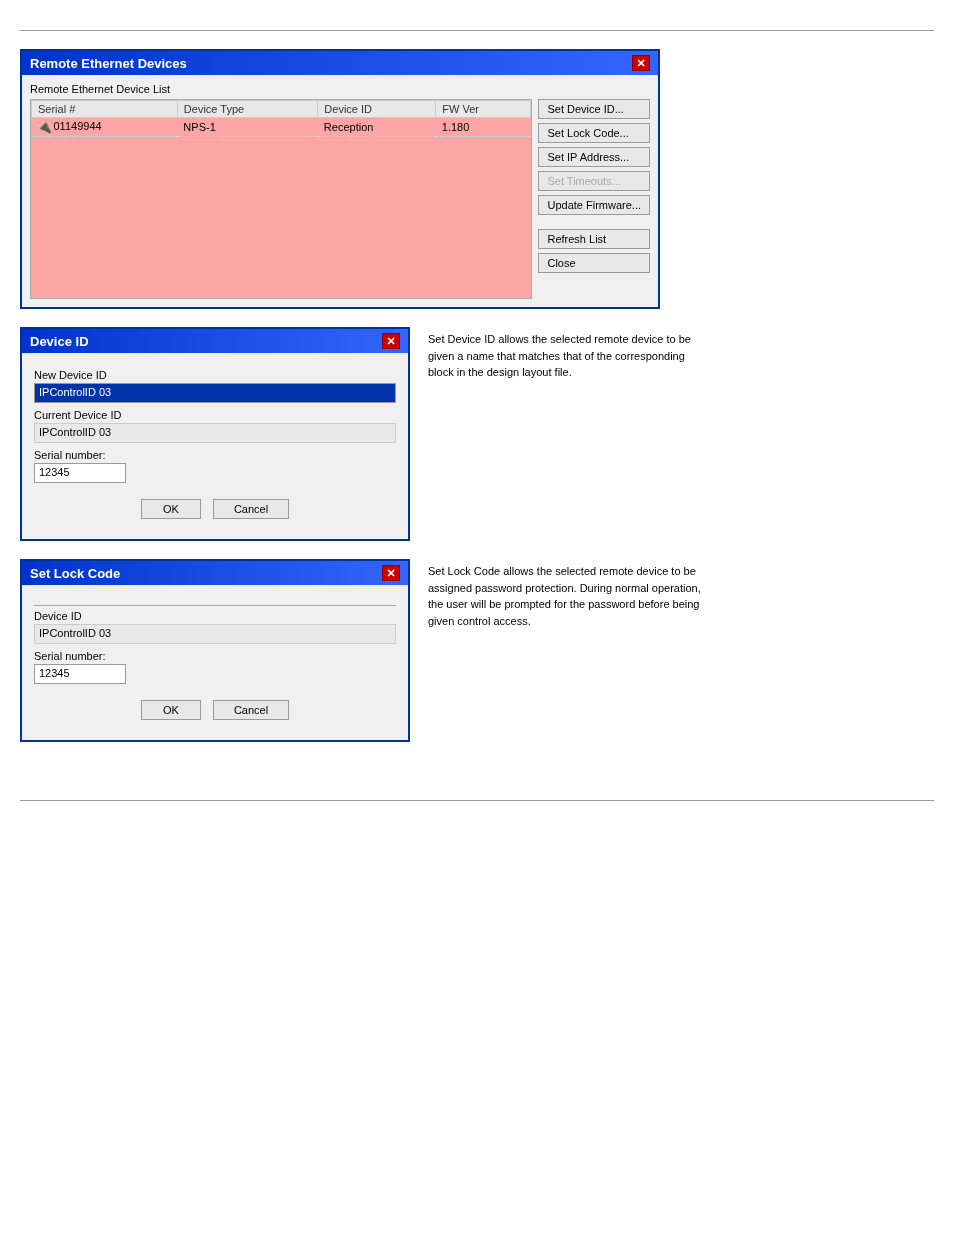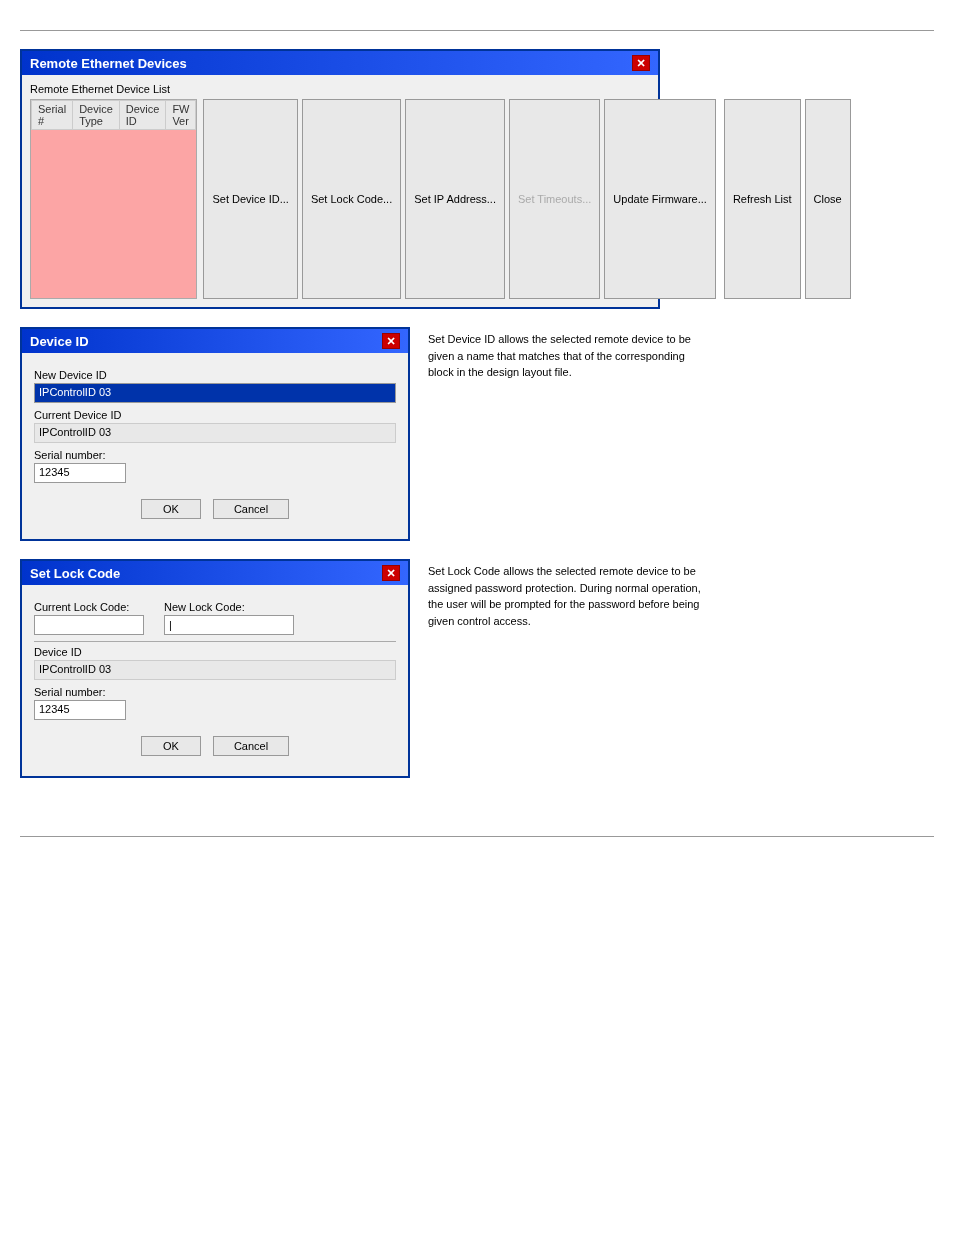--- a/index.html
+++ b/index.html
@@ -113,21 +113,21 @@
     .device-icon {
       display: inline-block;
       width: 14px;
       height: 14px;
       margin-right: 2px;
       vertical-align: middle;
     }
 
     .red-buttons {
       display: flex;
-      flex-direction: row;
+      flex-direction: column;
       gap: 4px;
       min-width: 110px;
     }
 
     .red-buttons button {
       background: #e8e8e8;
       border: 1px solid #999;
       padding: 3px 8px;
       font-size: 11px;
       cursor: pointer;
@@ -286,20 +286,28 @@
           <table class="red-table">
             <thead>
               <tr>
                 <th>Serial #</th>
                 <th>Device Type</th>
                 <th>Device ID</th>
                 <th>FW Ver</th>
               </tr>
             </thead>
             <tbody>
+              <tr class="table-row">
+                <td>
+                  <span class="device-icon" style="color:#555; font-size:12px;">🔌</span>01149944
+                </td>
+                <td>NPS-1</td>
+                <td>Reception</td>
+                <td>1.180</td>
+              </tr>
             </tbody>
           </table>
         </div>
 
         <div class="red-buttons">
           <button>Set Device ID...</button>
           <button>Set Lock Code...</button>
           <button>Set IP Address...</button>
           <button disabled="">Set Timeouts...</button>
           <button>Update Firmware...</button>
@@ -342,30 +350,20 @@
 </div>
 
 <div class="section">
 
   <div class="dialog lock-dialog">
     <div class="dialog-titlebar">
       <span>Set Lock Code</span>
       <div class="dialog-close-btn">✕</div>
     </div>
     <div class="dialog-body">
-      <div class="lock-row">
-        <div class="lock-field">
-          <div class="field-label">Current Lock Code:</div>
-          <input class="lock-input" type="text" value="" style="">
-        </div>
-        <div class="lock-field">
-          <div class="field-label">New Lock Code:</div>
-          <input class="lock-input-new" type="text" value="|" style="">
-        </div>
-      </div>
 
       <hr class="divider-line">
 
       <div class="field-label">Device ID</div>
       <div class="field-value-readonly">IPControlID 03</div>
 
       <div class="serial-row">
         <div class="field-label">Serial number:</div>
         <div class="serial-value-box">12345</div>
       </div>

